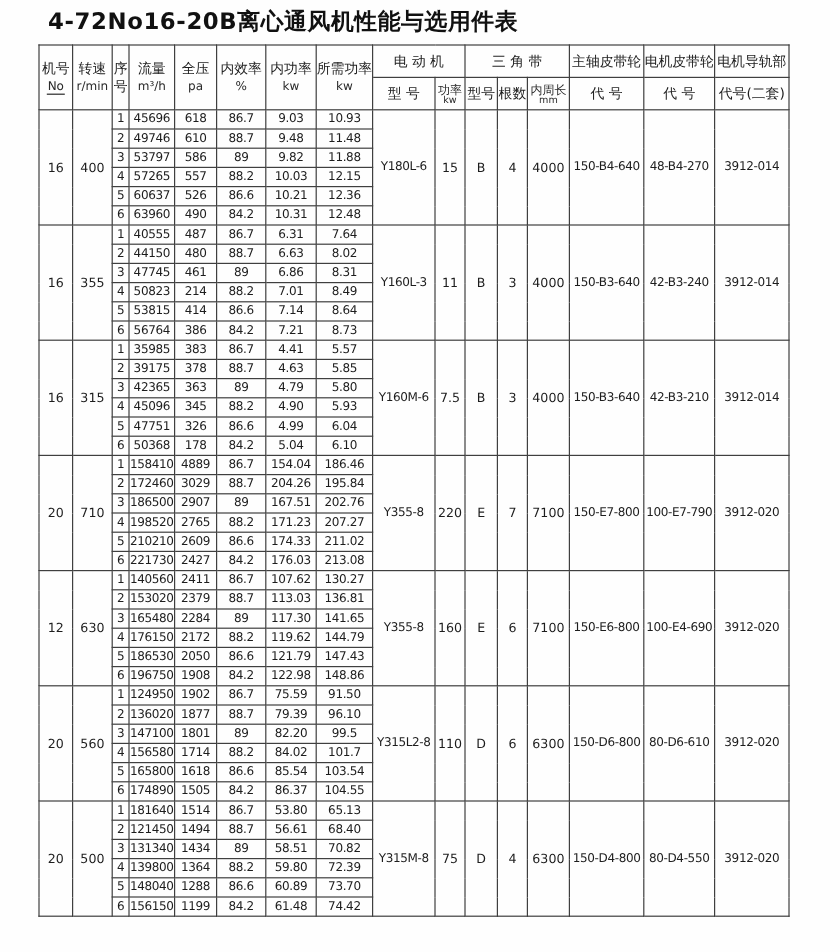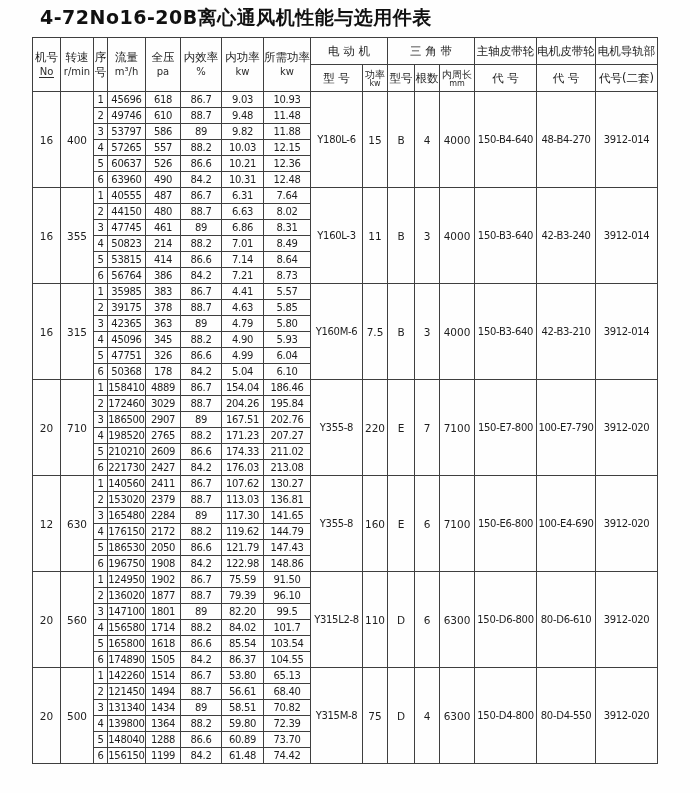--- a/index.html
+++ b/index.html
@@ -480,21 +480,21 @@
           <td>174890</td>
           <td>1505</td>
           <td>84.2</td>
           <td>86.37</td>
           <td>104.55</td>
         </tr>
         <tr class="group-start">
           <td rowspan="6" class="big">20</td>
           <td rowspan="6" class="big">500</td>
           <td>1</td>
-          <td>142260</td>
+          <td>181640</td>
           <td>1514</td>
           <td>86.7</td>
           <td>53.80</td>
           <td>65.13</td>
           <td rowspan="6">Y315M-8</td>
           <td rowspan="6" class="big">75</td>
           <td rowspan="6" class="big">D</td>
           <td rowspan="6" class="big">4</td>
           <td rowspan="6" class="big">6300</td>
           <td rowspan="6">150-D4-800</td>

